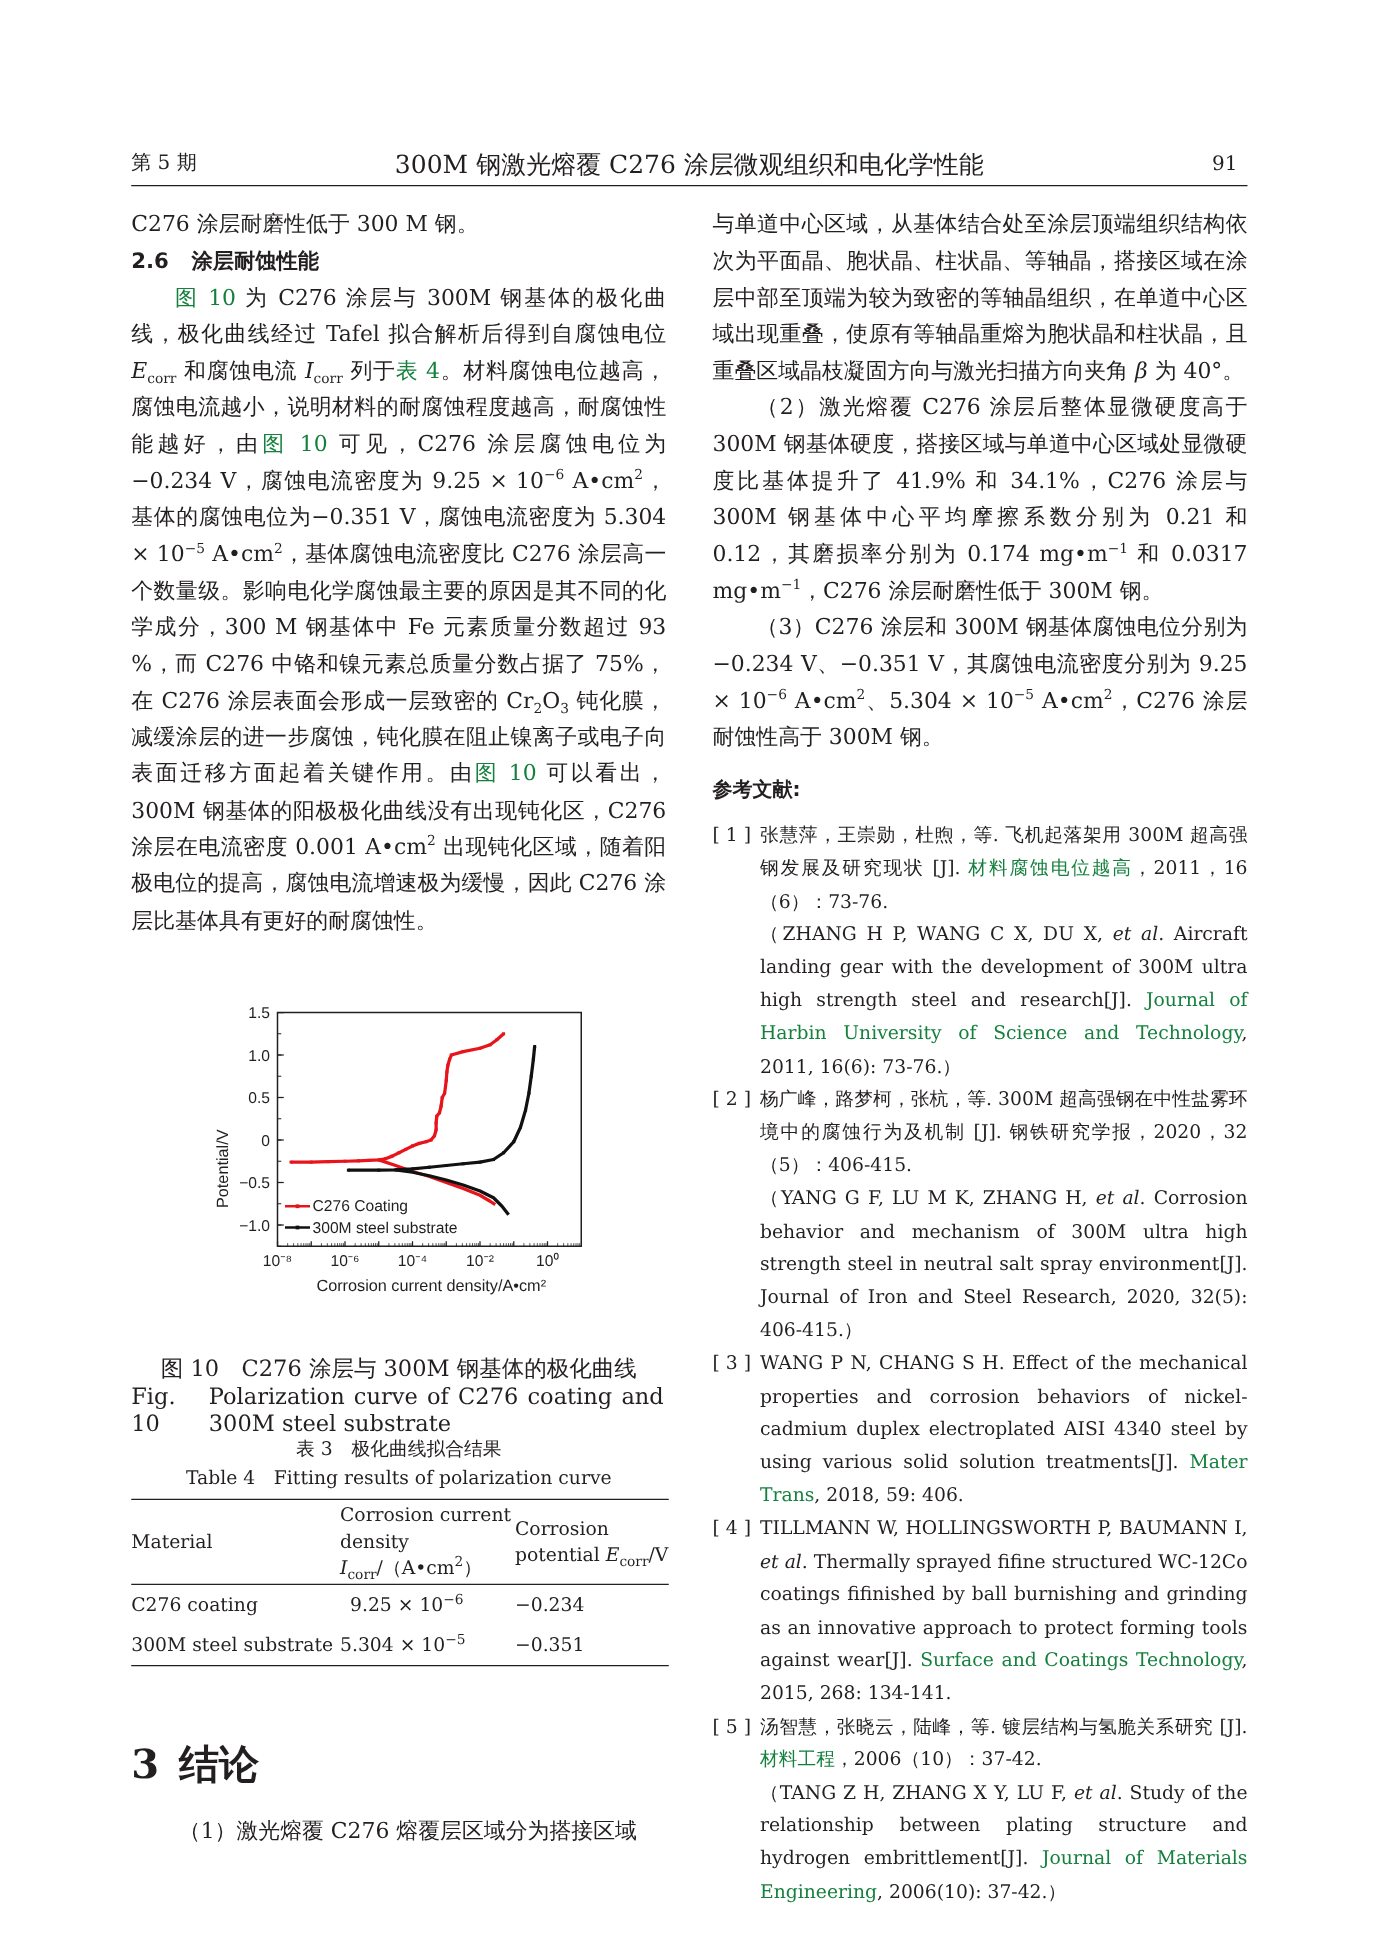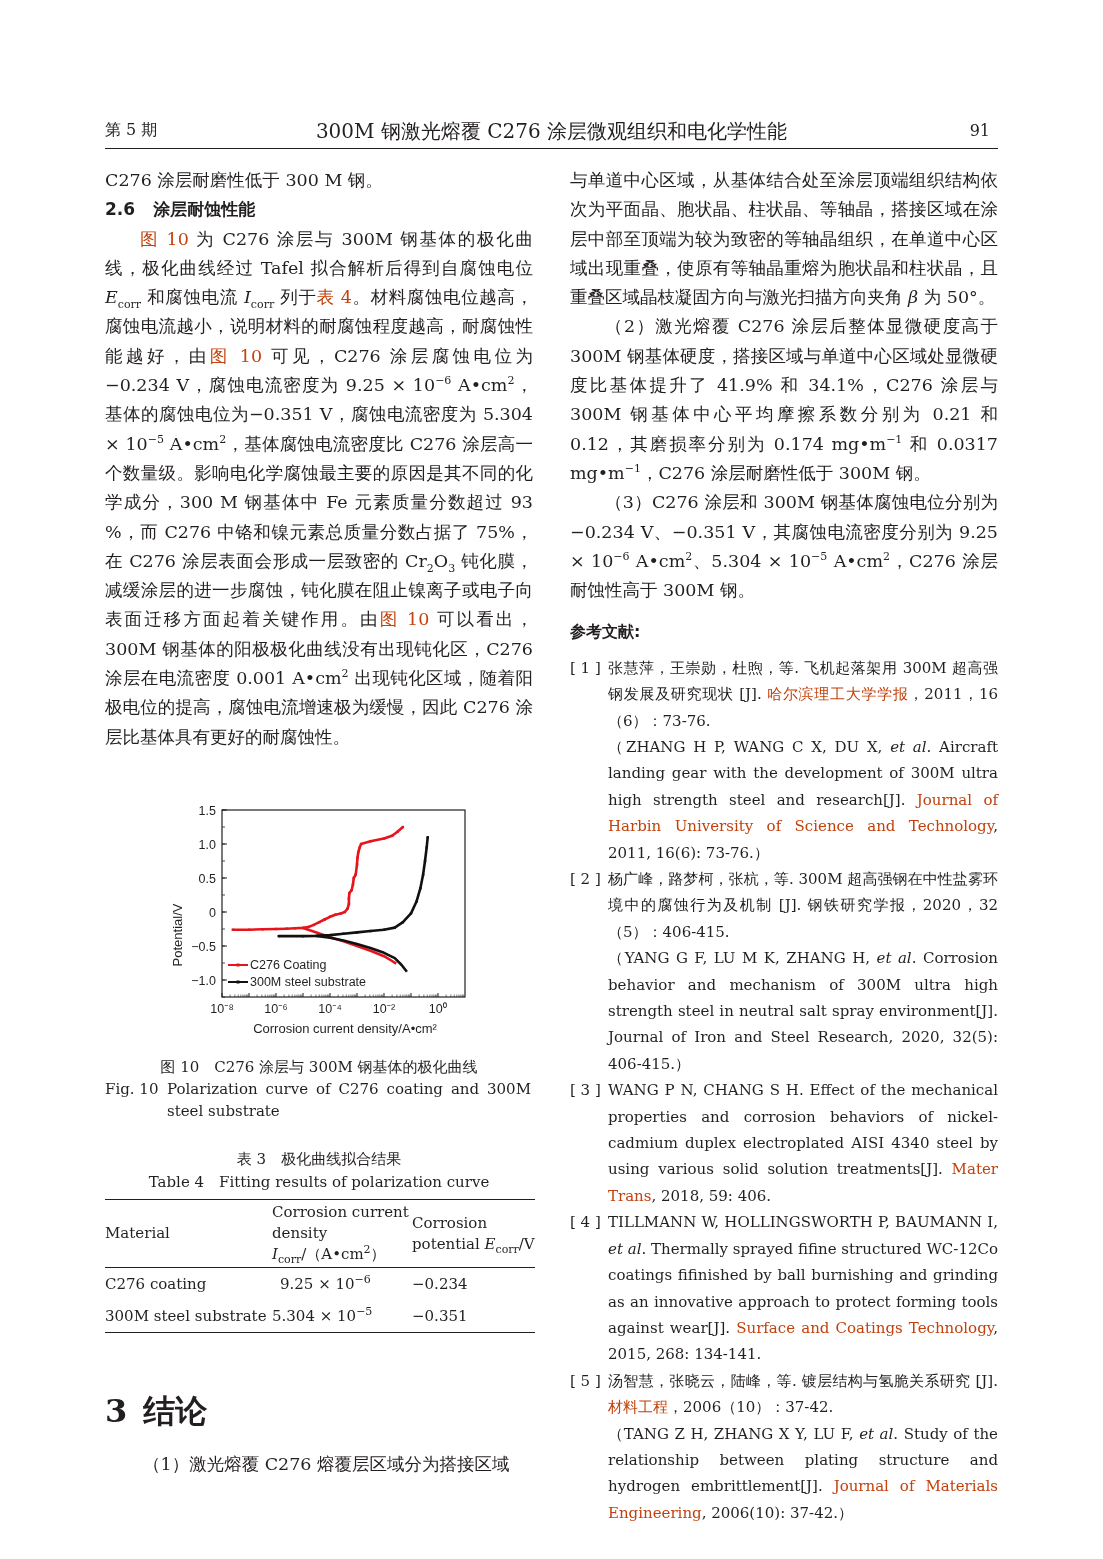--- a/index.html
+++ b/index.html
@@ -7,27 +7,27 @@
        font-family:"DejaVu Serif","Liberation Serif",serif;color:#231f20;}
   .hdr{position:absolute;left:105px;top:118px;width:893px;height:30px;border-bottom:1.5px solid #231f20;}
   .hdr .issue{position:absolute;left:0;top:2px;font-size:16px;}
   .hdr .title{position:absolute;left:0;right:0;top:0;text-align:center;font-size:20px;}
   .hdr .page{position:absolute;right:8px;top:3px;font-size:16px;}
   .col{position:absolute;font-size:17.5px;line-height:29.3px;text-align:justify;}
   .colL{left:105px;top:166px;width:428px;}
   .colR{left:570px;top:166px;width:428px;}
   p{margin:0;}
   .ind{text-indent:2em;}
-  .blue{color:#c2410c;}
+  .blue{color:#15803d;}
   .sec{font-family:"DejaVu Sans","Liberation Sans",sans-serif;font-weight:bold;font-size:17px;}
   sub,sup{font-size:11px;line-height:0;}
   i{font-style:italic;}
   .fig{position:absolute;left:160px;top:800px;width:310px;height:245px;}
   .fig svg{width:310px;height:245px;}
-  .cap{position:absolute;left:105px;width:428px;font-size:15px;line-height:22px;}
+  .cap{position:absolute;left:105px;width:428px;font-size:18px;line-height:22px;margin-top:29px;}
   .capcn{top:1056px;text-align:center;}
   .capen{top:1078px;}
   .capen .lbl{display:inline-block;width:62px;}
   .capen .txt{display:inline-block;width:364px;vertical-align:top;text-align:justify;}
   .tcap{position:absolute;left:105px;width:428px;text-align:center;font-size:15px;}
   .tcapcn{top:1150px;}
   .tcapen{top:1173px;}
   table{position:absolute;left:105px;top:1199px;width:430px;border-collapse:collapse;font-size:15px;}
   table thead tr{border-top:1.5px solid #231f20;border-bottom:1px solid #231f20;}
   table tbody tr:last-child{border-bottom:1.5px solid #231f20;}
@@ -275,29 +275,29 @@
     </tr>
   </tbody>
 </table>
 
 <div class="h3">
   <span class="num">3</span><span>结论</span>
 </div>
 <div class="concl1"><span style="margin-left:38px;">（1）激光熔覆 C276 熔覆层区域分为搭接区域</span></div>
 
 <div class="col colR">
-  <p><span>与单道中心区域，从基体结合处至涂层顶端组织结构依次为平面晶、胞状晶、柱状晶、等轴晶，搭接区域在涂层中部至顶端为较为致密的等轴晶组织，在单道中心区域出现重叠，使原有等轴晶重熔为胞状晶和柱状晶，且重叠区域晶枝凝固方向与激光扫描方向夹角 </span><i>β</i><span> 为 50°。</span></p>
+  <p><span>与单道中心区域，从基体结合处至涂层顶端组织结构依次为平面晶、胞状晶、柱状晶、等轴晶，搭接区域在涂层中部至顶端为较为致密的等轴晶组织，在单道中心区域出现重叠，使原有等轴晶重熔为胞状晶和柱状晶，且重叠区域晶枝凝固方向与激光扫描方向夹角 </span><i>β</i><span> 为 40°。</span></p>
   <p class="ind"><span>（2）激光熔覆 C276 涂层后整体显微硬度高于 300M 钢基体硬度，搭接区域与单道中心区域处显微硬度比基体提升了 41.9% 和 34.1%，C276 涂层与 300M 钢基体中心平均摩擦系数分别为 0.21 和 0.12，其磨损率分别为 0.174 mg•m</span><sup>−1</sup><span> 和 0.0317 mg•m</span><sup>−1</sup><span>，C276 涂层耐磨性低于 300M 钢。</span></p>
   <p class="ind"><span>（3）C276 涂层和 300M 钢基体腐蚀电位分别为−0.234 V、−0.351 V，其腐蚀电流密度分别为 9.25 × 10</span><sup>−6</sup><span> A•cm</span><sup>2</sup><span>、5.304 × 10</span><sup>−5</sup><span> A•cm</span><sup>2</sup><span>，C276 涂层耐蚀性高于 300M 钢。</span></p>
 
   <div class="refhead">参考文献:</div>
 
   <div class="ref">
     <span class="rn">[ 1 ]</span>
-    <span>张慧萍，王崇勋，杜煦，等. 飞机起落架用 300M 超高强钢发展及研究现状 [J]. </span><a class="blue">哈尔滨理工大学学报</a><span>，2011，16（6）：73-76.</span><br>
+    <span>张慧萍，王崇勋，杜煦，等. 飞机起落架用 300M 超高强钢发展及研究现状 [J]. </span><a class="blue">材料腐蚀电位越高</a><span>，2011，16（6）：73-76.</span><br>
     <span>（ZHANG H P, WANG C X, DU X, </span><i>et al</i><span>. Aircraft landing gear with the development of 300M ultra high strength steel and research[J]. </span><a class="blue">Journal of Harbin University of Science and Technology</a><span>, 2011, 16(6): 73-76.）</span>
   </div>
 
   <div class="ref">
     <span class="rn">[ 2 ]</span>
     <span>杨广峰，路梦柯，张杭，等. 300M 超高强钢在中性盐雾环境中的腐蚀行为及机制 [J]. 钢铁研究学报，2020，32（5）：406-415.</span><br>
     <span>（YANG G F, LU M K, ZHANG H, </span><i>et al</i><span>. Corrosion behavior and mechanism of 300M ultra high strength steel in neutral salt spray environment[J]. Journal of Iron and Steel Research, 2020, 32(5): 406-415.）</span>
   </div>
 
   <div class="ref">

